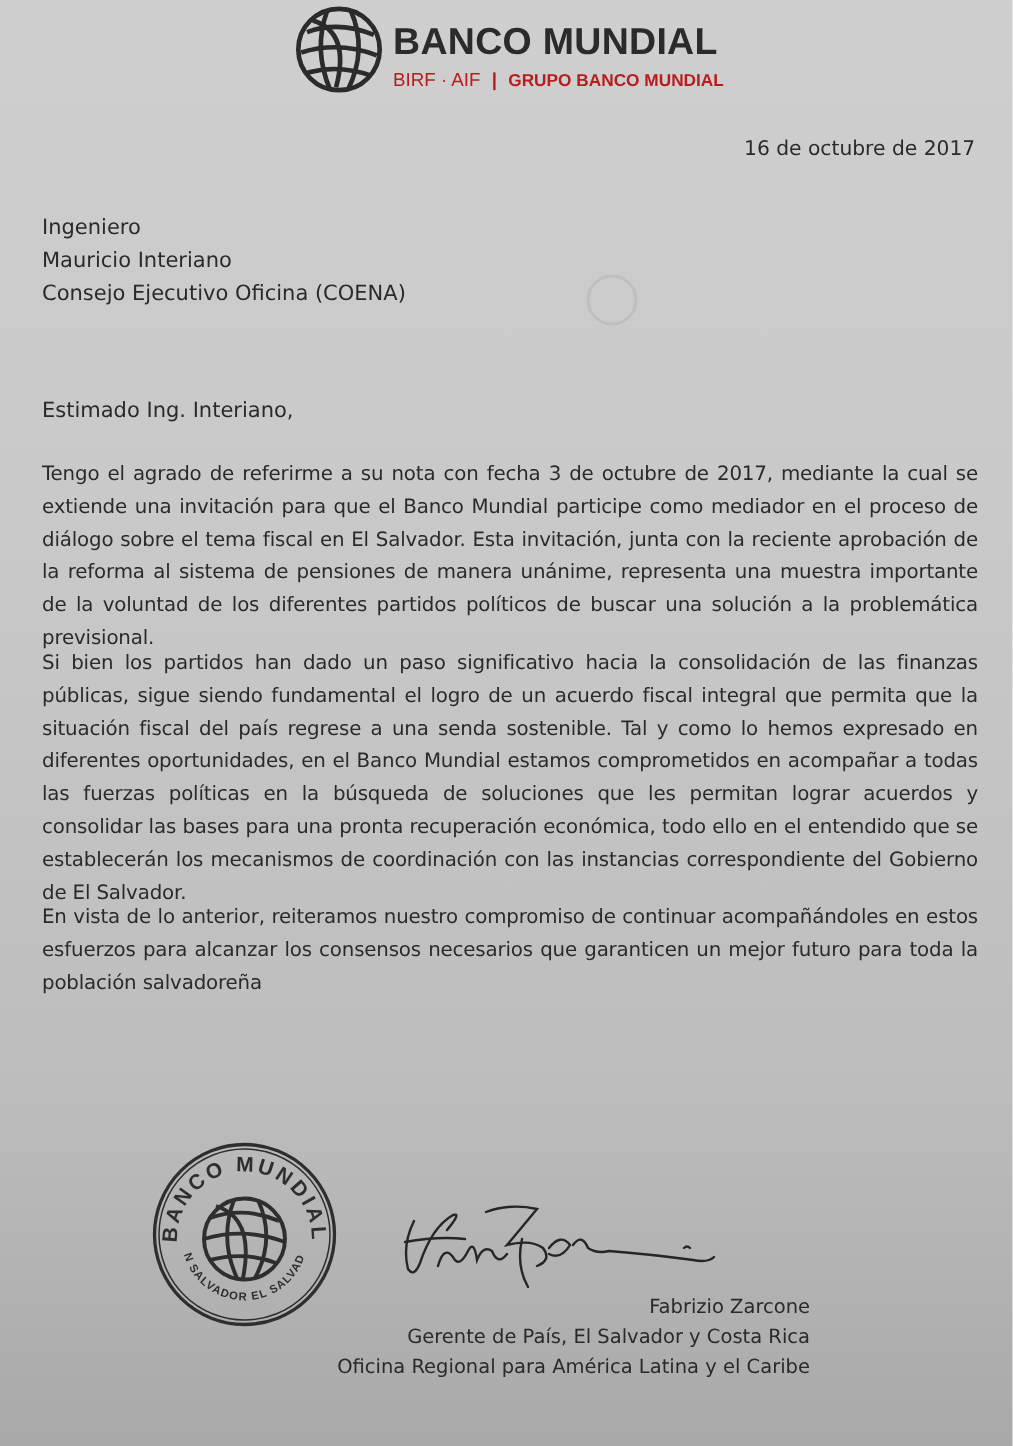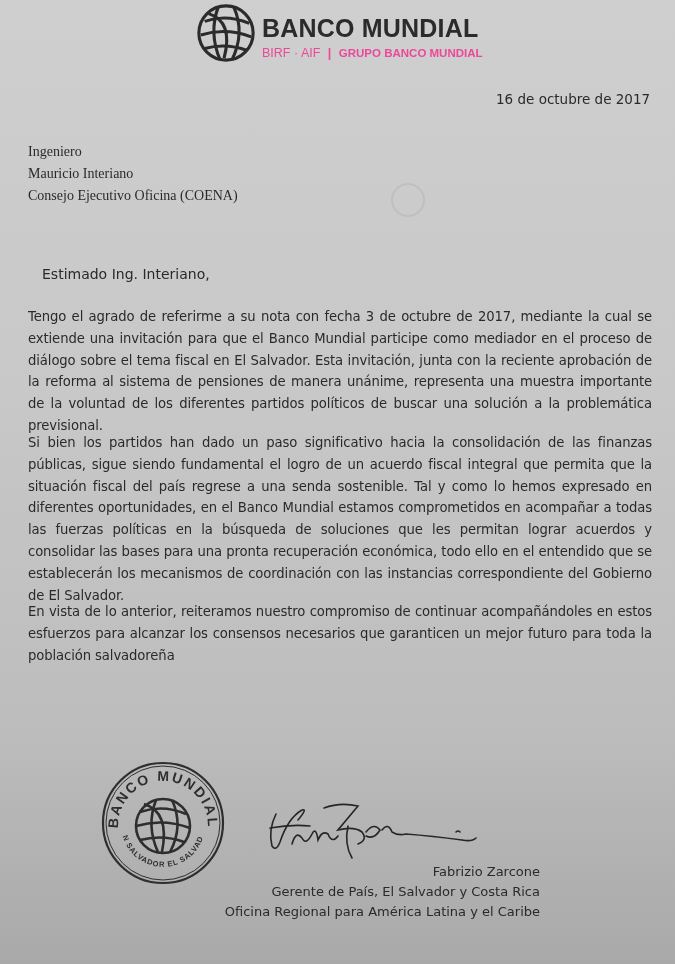--- a/index.html
+++ b/index.html
@@ -6,26 +6,26 @@
   body {
     width:675px; height:964px; overflow:hidden; position:relative;
     background: linear-gradient(180deg, #cfcfcf 0%, #c8c8c8 40%, #bdbdbd 75%, #a9a9a9 100%);
     font-family: "DejaVu Sans", sans-serif;
     color:#2a2a2a;
   }
   .page { position:absolute; left:0; top:0; width:675px; height:964px; }
   .header { position:absolute; left:195px; top:2px; height:64px; width:320px; }
   .globe { position:absolute; left:0; top:0; width:62px; height:62px; }
   .brand-title { position:absolute; left:67px; top:12px; font-family:"Liberation Sans", sans-serif; font-weight:bold; font-size:25px; letter-spacing:0.2px; color:#2b2b2b; white-space:nowrap; }
-  .brand-sub { position:absolute; left:67px; top:44px; font-family:"Liberation Sans", sans-serif; font-size:12.5px; color:#ec4899; white-space:nowrap; }
+  .brand-sub { position:absolute; left:67px; top:44px; font-family:"Liberation Sans", sans-serif; font-size:12.5px; color:#b91c1c; white-space:nowrap; }
   .brand-sub .b { font-weight:bold; font-size:11.5px; }
   .date { position:absolute; left:496px; top:91px; font-size:13.5px; white-space:nowrap; }
   .addr { position:absolute; left:28px; top:141px; font-size:14px; line-height:22px; }
-  .addr div { white-space:nowrap;font-family:Liberation Serif, serif; }
-  .salutation { position:absolute; left:28px; top:266px; font-size:14px; white-space:nowrap;margin-left:14px; }
+  .addr div { white-space:nowrap; }
+  .salutation { position:absolute; left:28px; top:266px; font-size:14px; white-space:nowrap; }
   .para { position:absolute; left:28px; width:624px; font-size:13.2px; line-height:21.8px; text-align:justify; letter-spacing:-0.1px; }
   .p1 { top:306px; }
   .p2 { top:432px; }
   .p3 { top:601px; }
   .p4 { top:697px; }
   .stamp { position:absolute; left:100px; top:760px; width:125px; height:125px; }
   .signature { position:absolute; left:262px; top:800px; width:220px; height:60px; }
   .signer { position:absolute; left:200px; top:862px; width:340px; text-align:right; font-size:13px; line-height:20px; }
   .signer div { white-space:nowrap; }
   .watermark { position:absolute; left:368px; top:136px; font-size:11px; color:rgba(0,0,0,0.07); }

